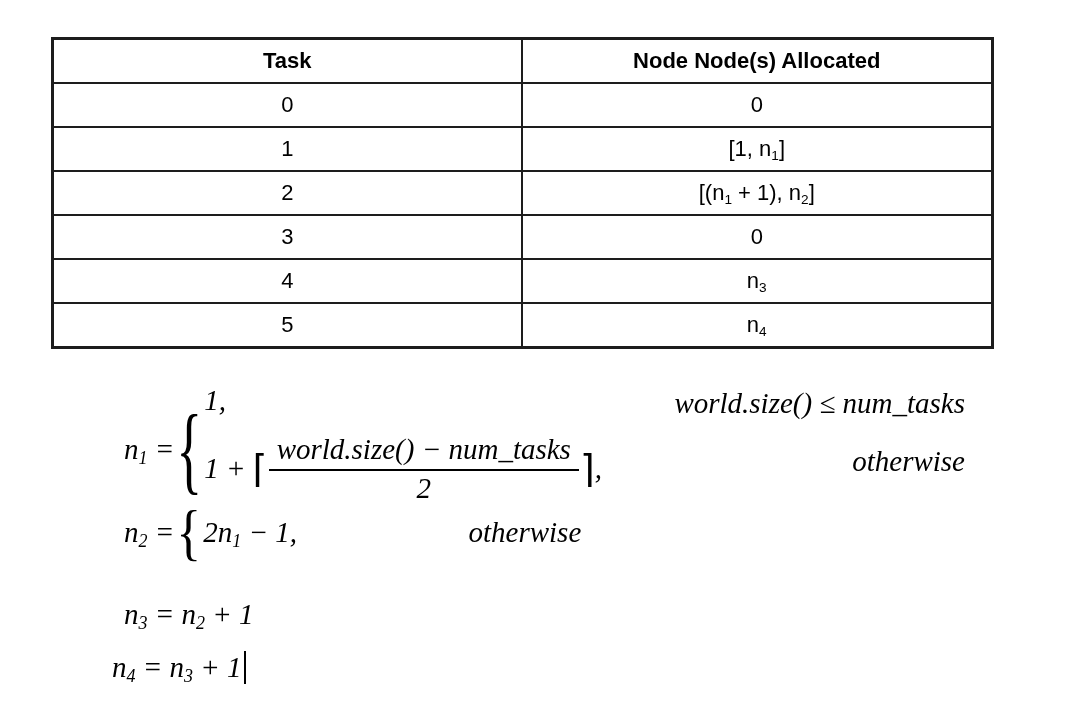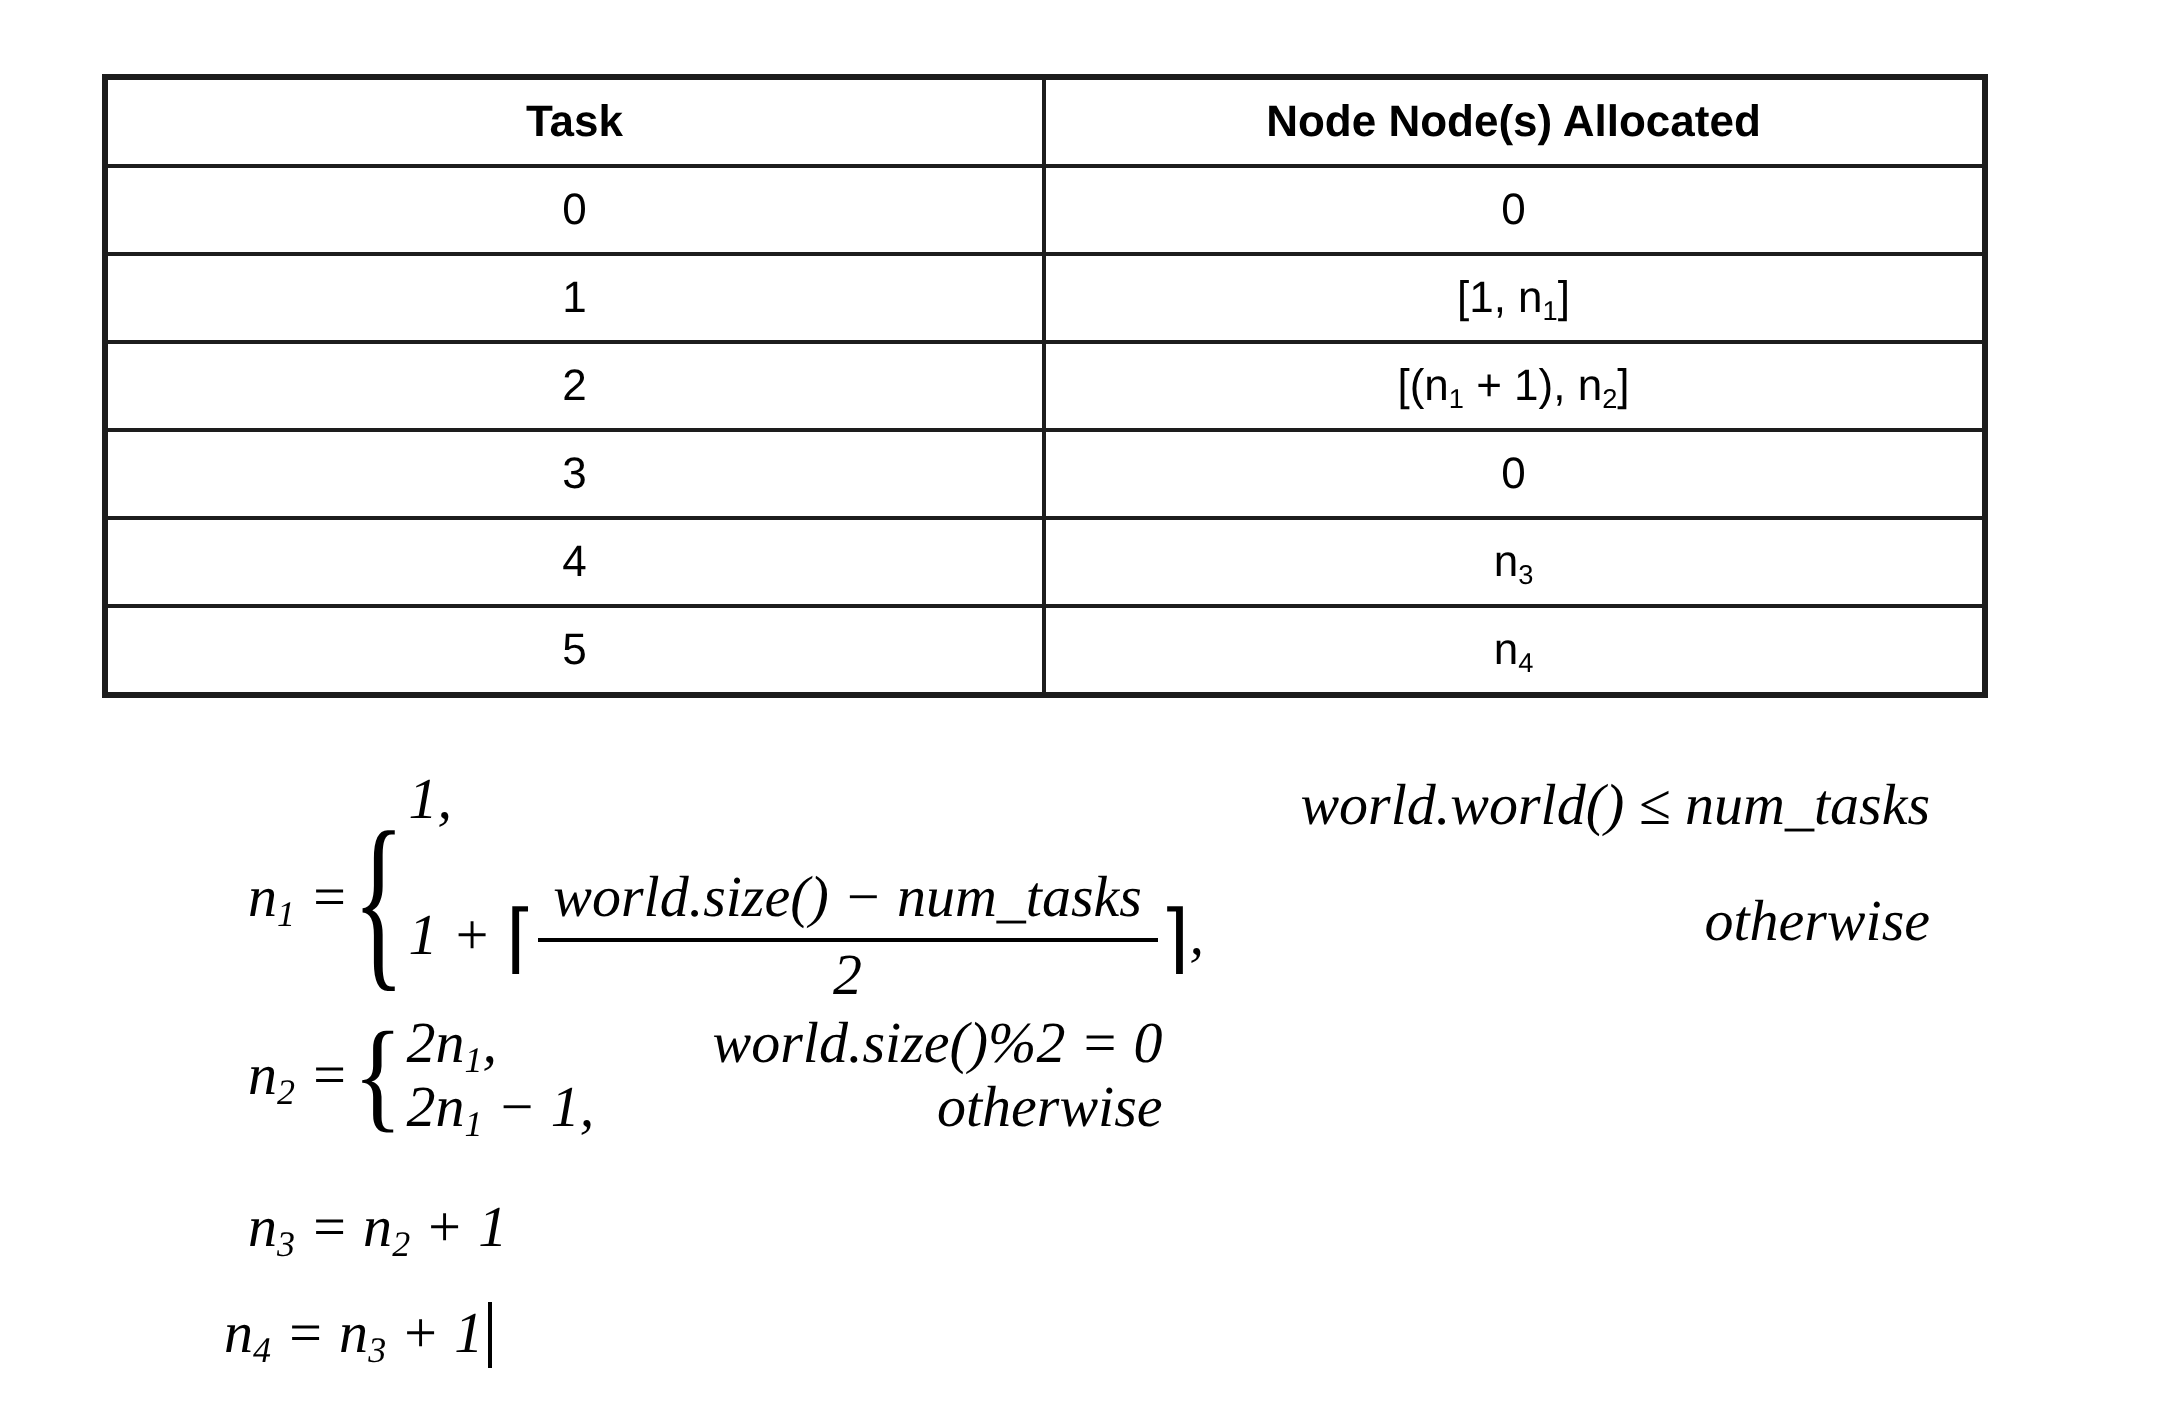--- a/index.html
+++ b/index.html
@@ -138,31 +138,27 @@
         <span class="ceil">⌈</span>
         <span class="frac">
           <span class="m num">world.size() − num_tasks</span>
           <span class="m den">2</span>
         </span>
         <span class="ceil">⌉</span>
         <span class="m">,</span>
       </div>
     </div>
   </div>
-  <div class="m cond cond1">world.world() ≤ num_tasks</div>
+  <div class="m cond cond1">world.size() ≤ num_tasks</div>
   <div class="m cond cond2">otherwise</div>
 
   <div class="f2">
     <span class="m">n<sub>2</sub> =</span>
     <span class="brace brace-small">{</span>
     <div class="cases2">
-      <div class="crow">
-        <span class="m">2n<sub>1</sub>,</span>
-        <span class="m">world.size()%2 = 0</span>
-      </div>
       <div class="crow">
         <span class="m">2n<sub>1</sub> − 1,</span>
         <span class="m">otherwise</span>
       </div>
     </div>
   </div>
 
   <div class="m f3">n<sub>3</sub> = n<sub>2</sub> + 1</div>
 
   <div class="f4">

